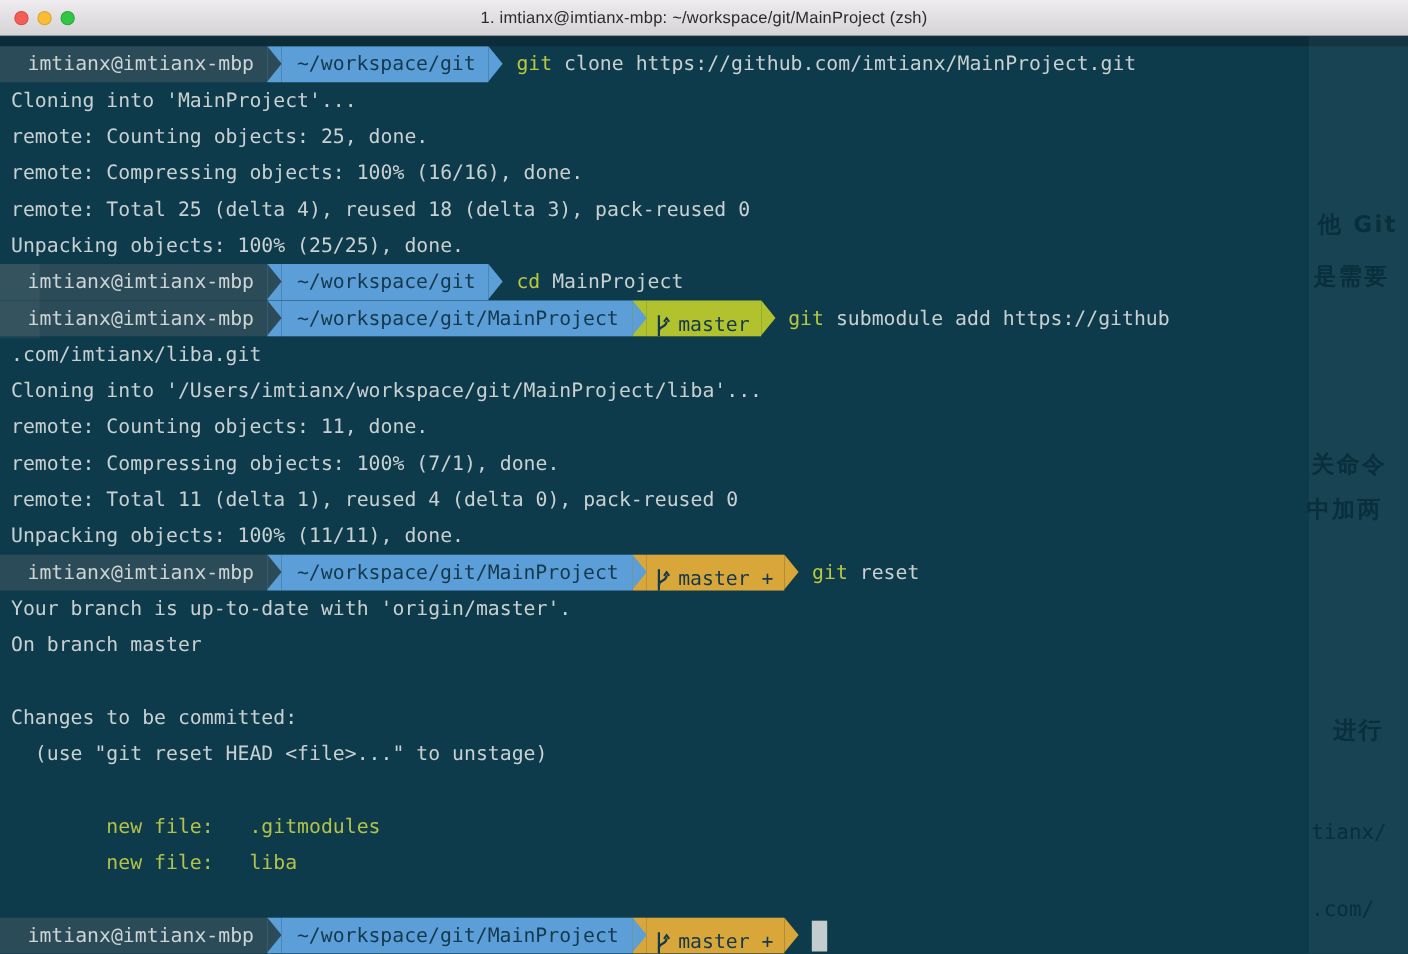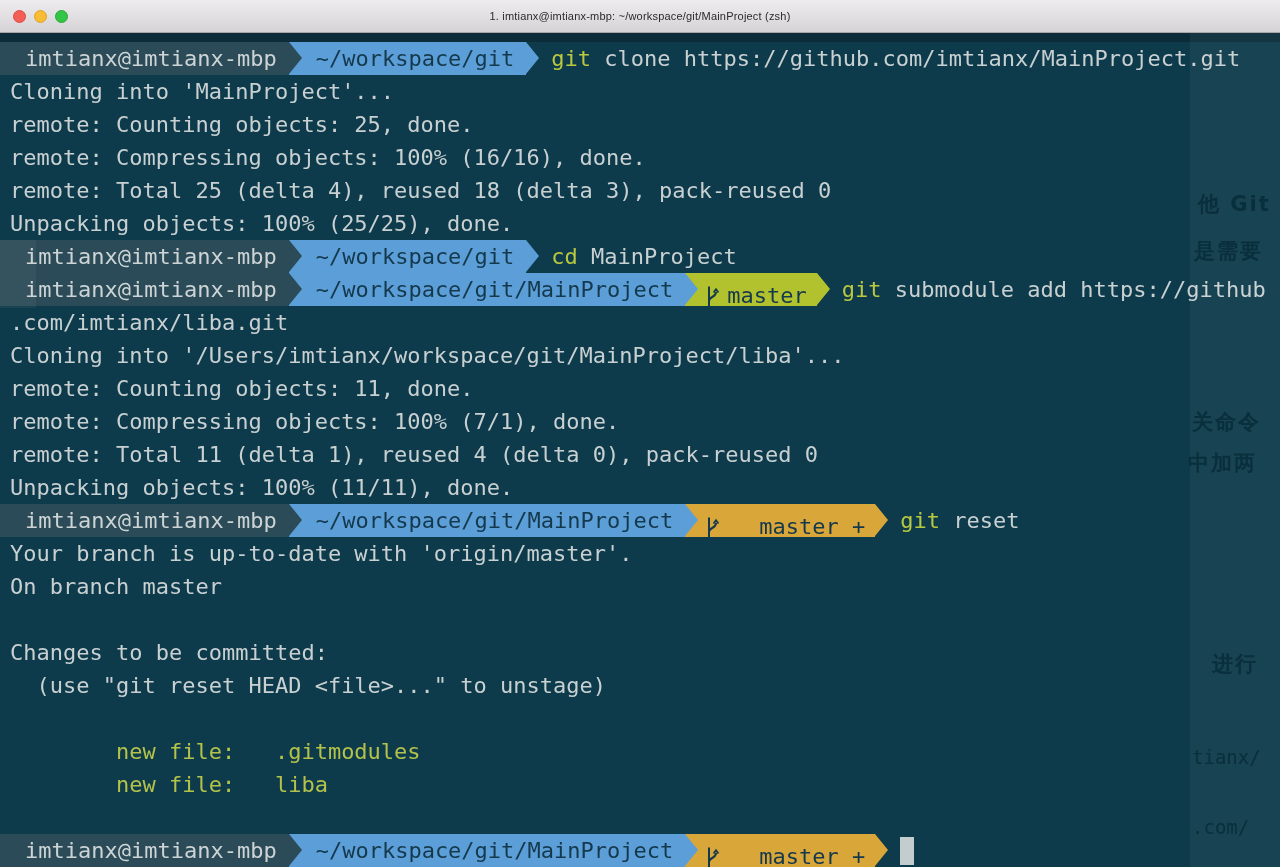--- a/index.html
+++ b/index.html
@@ -14,39 +14,39 @@
     background:linear-gradient(#eeecee,#d5d3d5);
     border-bottom:1px solid #a8a6a8;box-sizing:border-box;
   }
   .lights{position:absolute;left:13px;top:0;height:100%;display:flex;align-items:center;gap:8px;}
   .light{width:13px;height:13px;border-radius:50%;box-sizing:border-box;}
   .light.close{background:var(--light-red,#f35f57);border:1px solid #dd4a42;}
   .light.min{background:var(--light-yellow,#f8bd35);border:1px solid #dea327;}
   .light.zoom{background:var(--light-green,#32c546);border:1px solid #23ab34;}
   .title{
     font-family:"Liberation Sans","DejaVu Sans",sans-serif;
-    font-size:11px;color:#2b2b2b;letter-spacing:.2px;
+    font-size:15px;color:#2b2b2b;letter-spacing:.2px;
   }
   
   .terminal{
     position:absolute;top:33px;left:0;right:0;bottom:0;
     background:var(--terminal-bg,#0e3b4b);
-    font-size:22px;line-height:33px;color:var(--text,#c8d0d2);
+    font-size:18px;line-height:33px;color:var(--text,#c8d0d2);
   }
   .topstrip{height:9px;background:var(--topstrip,#0c2c3a);}
   .tline{height:33px;display:flex;align-items:stretch;white-space:pre;overflow:hidden;}
   .out{padding-left:10px;color:var(--text,#c8d0d2);}
   .out.staged{color:var(--staged,#b2c24a);}
   
   .seg{display:flex;align-items:center;flex:none;}
   .seg-host{background:var(--host-bg,#2c4b58);color:var(--host-text,#ccd4d5);padding:0 12px 0 25px;}
   .seg-path{background:var(--path-bg,#5c9fd8);color:var(--seg-dark,#14384c);padding:0 12px 0 14px;}
   .seg-branch{color:var(--seg-dark,#14384c);padding:12px 10px 0 7px;}
   .seg-branch.clean{background:var(--clean-bg,#b2c22f);}
-  .seg-branch.dirty{background:var(--dirty-bg,#d9a63a);gap:32px;}
+  .seg-branch.dirty{background:var(--dirty-bg,#d9a63a);}
   .seg-branch svg{margin-right:7px;}
   .arr{position:relative;width:13px;flex:none;}
   .arr::after{content:"";position:absolute;left:0;top:0;width:0;height:0;
     border-top:16.5px solid transparent;border-bottom:16.5px solid transparent;
     border-left:13px solid var(--prev);}
   .a-host-path{--prev:var(--host-bg,#2c4b58);background:var(--path-bg,#5c9fd8);}
   .a-path-bg{--prev:var(--path-bg,#5c9fd8);}
   .a-path-clean{--prev:var(--path-bg,#5c9fd8);background:var(--clean-bg,#b2c22f);}
   .a-path-dirty{--prev:var(--path-bg,#5c9fd8);background:var(--dirty-bg,#d9a63a);}
   .a-clean-bg{--prev:var(--clean-bg,#b2c22f);}

